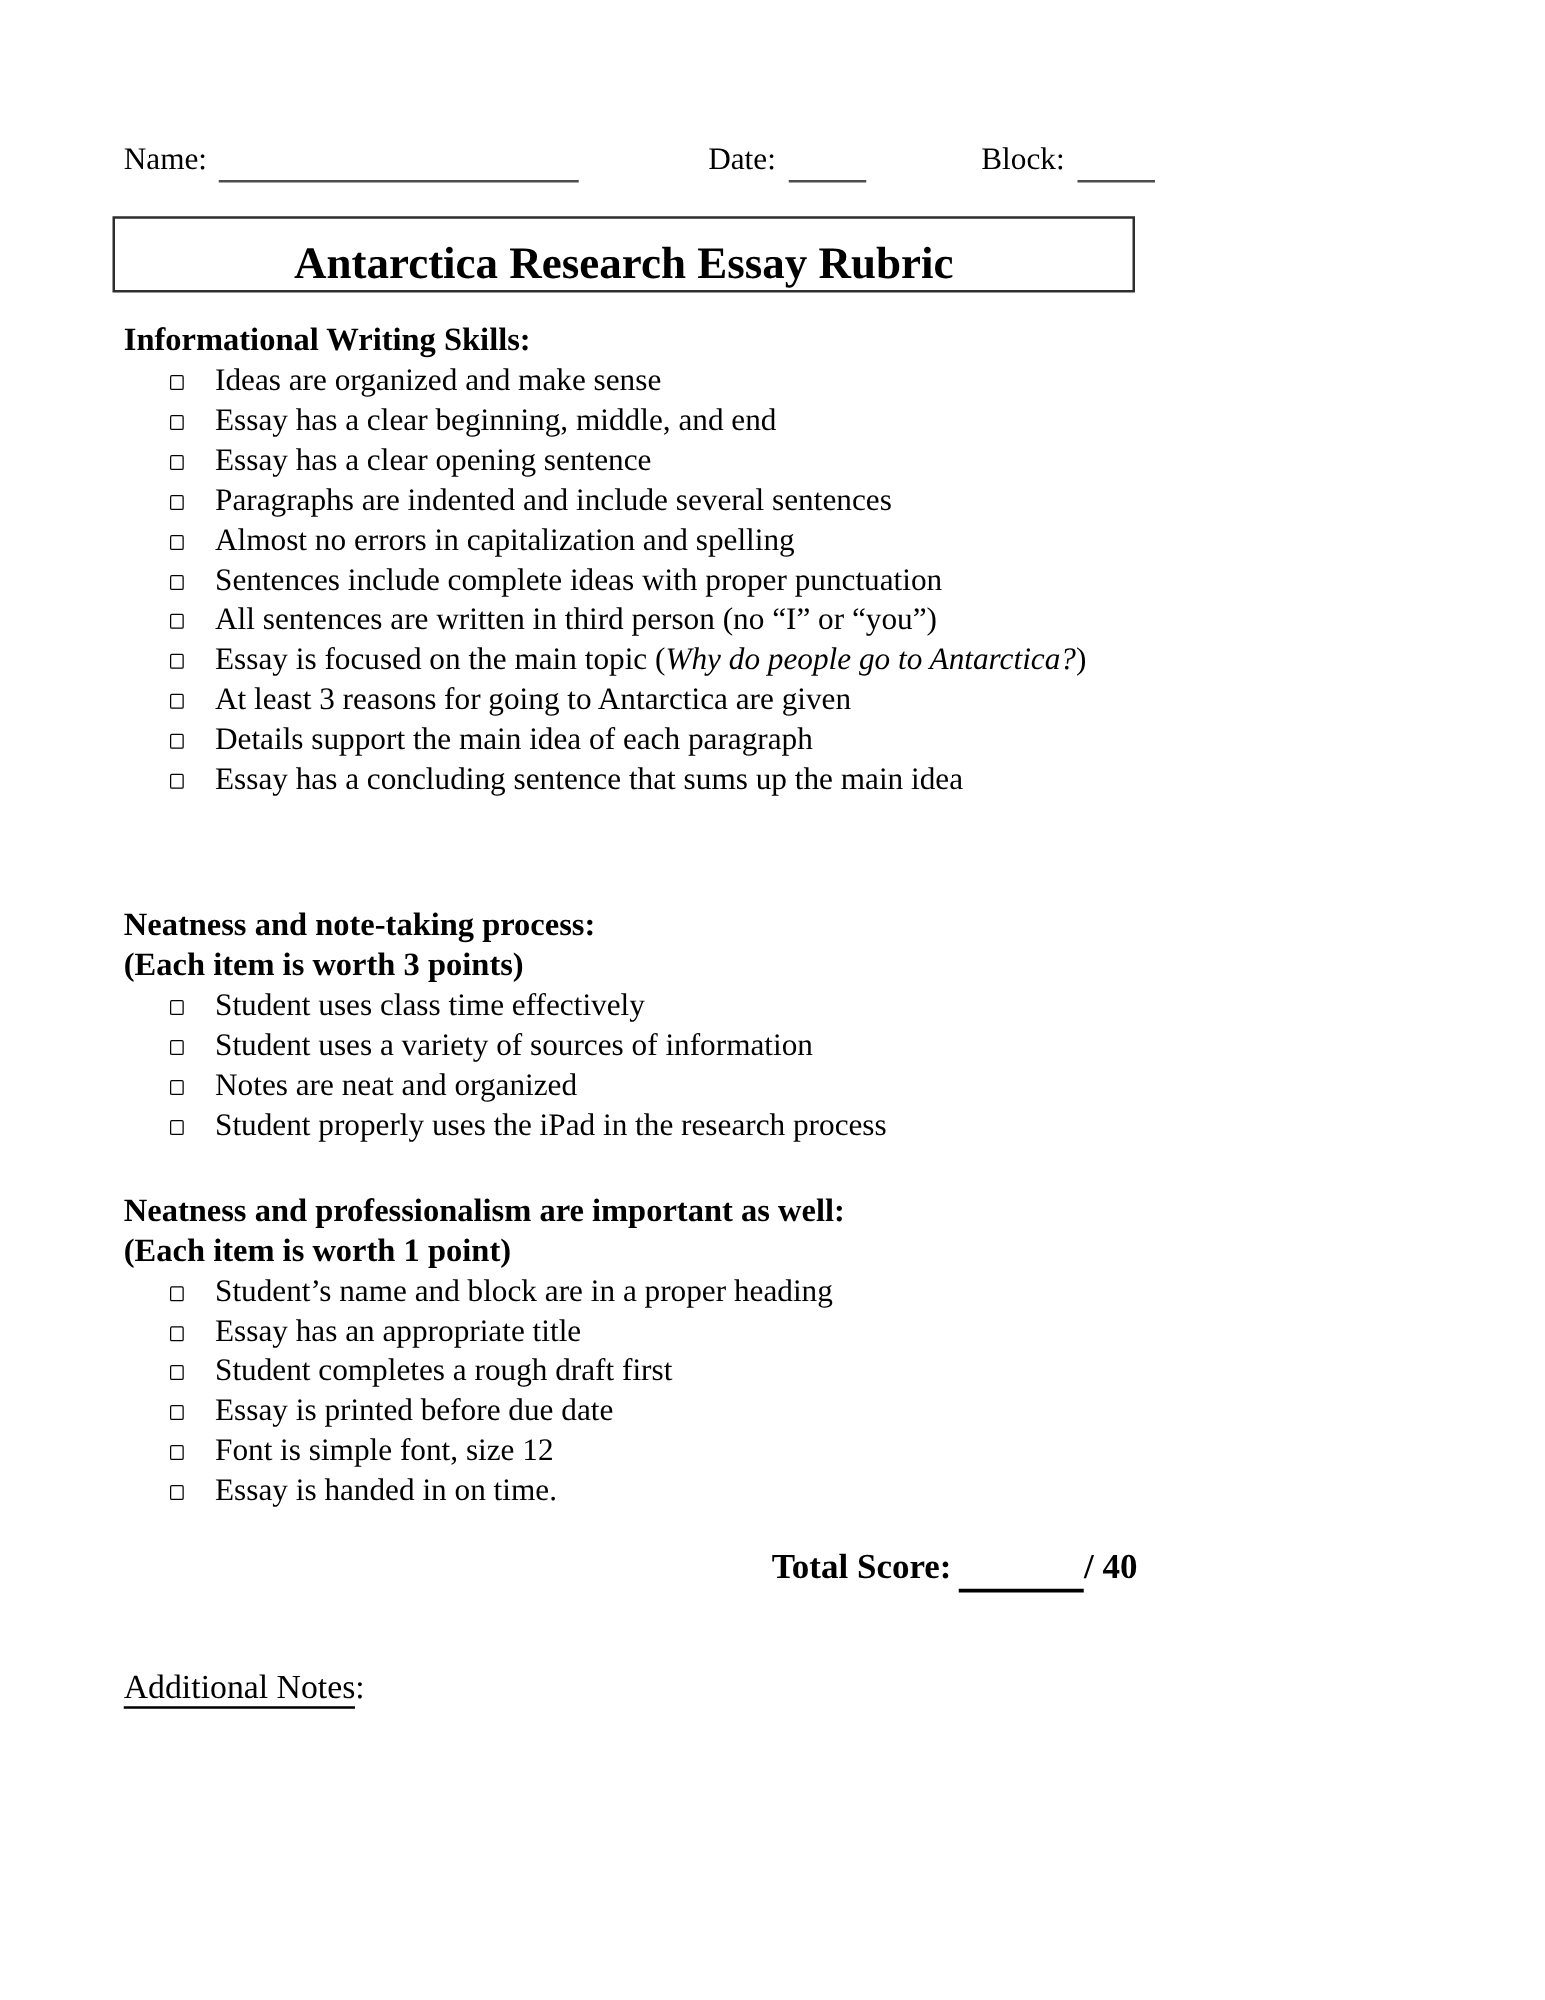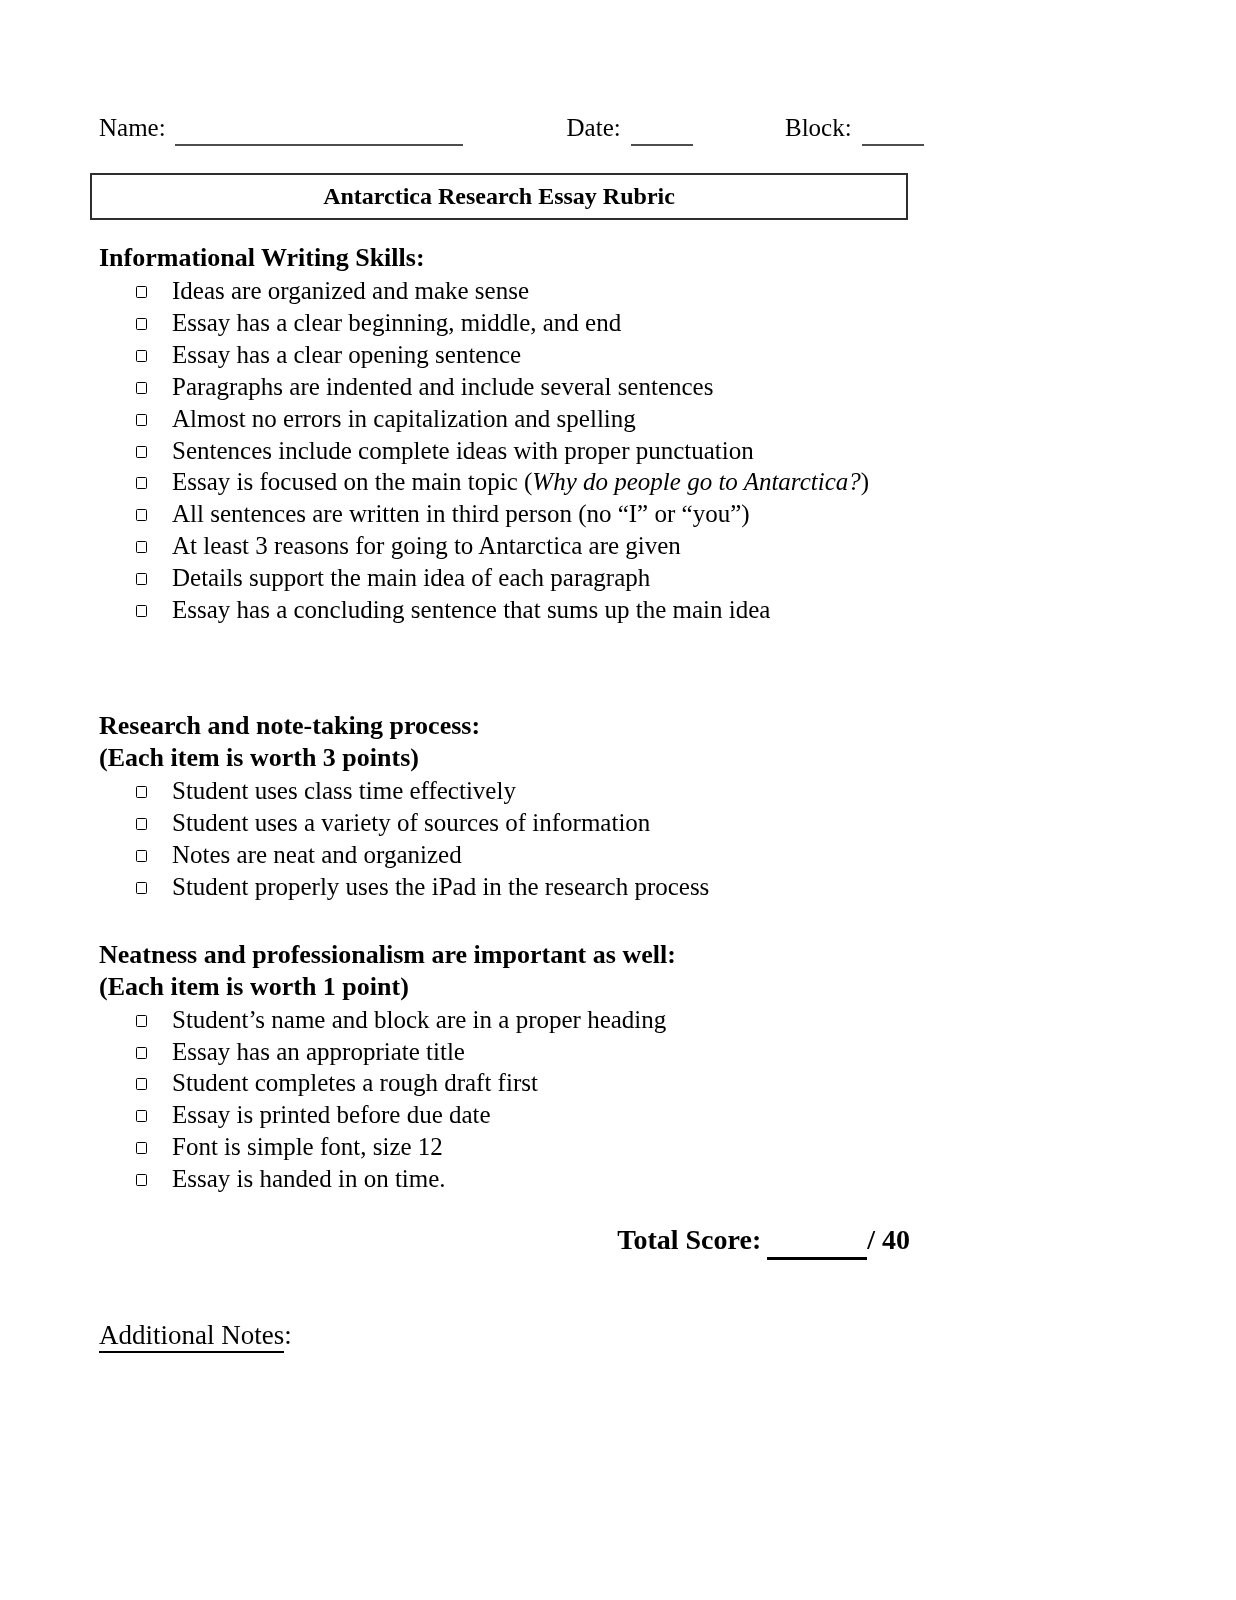--- a/index.html
+++ b/index.html
@@ -32,23 +32,23 @@
   .date-blank  { width: 84px; margin-left: 10px; }
   .block-group { margin-left: 92px; }
   .block-blank { width: 84px; margin-left: 10px; }
 
   
   .title-box {
     margin: 27px 16px 1px -9px;
     border: 2px solid #2e2e2e;
     text-align: center;
     font-weight: bold;
-    font-size: 24px;
+    font-size: 36px;
     line-height: 38px;
-    padding: 2px 0 3px 0;
+    padding: 16px 0 3px 0;
   }
 
   
   .section.s1 { margin-top: 22px; }
   .section.s2 { margin-top: 84px; }
   .section.s3 { margin-top: 36px; }
   .section-heading,
   .section-sub {
     font-weight: bold;
     font-size: 26px;
@@ -127,29 +127,29 @@
   <div>
       <section class="section s1">
         <div class="section-heading">Informational Writing Skills:</div>
         <ul class="items">
           <li class="item"><span class="checkbox"></span><span class="item-text">Ideas are organized and make sense</span></li>
           <li class="item"><span class="checkbox"></span><span class="item-text">Essay has a clear beginning, middle, and end</span></li>
           <li class="item"><span class="checkbox"></span><span class="item-text">Essay has a clear opening sentence</span></li>
           <li class="item"><span class="checkbox"></span><span class="item-text">Paragraphs are indented and include several sentences</span></li>
           <li class="item"><span class="checkbox"></span><span class="item-text">Almost no errors in capitalization and spelling</span></li>
           <li class="item"><span class="checkbox"></span><span class="item-text">Sentences include complete ideas with proper punctuation</span></li>
+          <li class="item"><span class="checkbox"></span><span class="item-text">All sentences are written in third person (no “I” or “you”)</span></li>
           <li class="item"><span class="checkbox"></span><span class="item-text"><span>Essay is focused on the main topic (</span><span class="item-italic">Why do people go to Antarctica?</span><span>)</span></span></li>
-          <li class="item"><span class="checkbox"></span><span class="item-text">All sentences are written in third person (no “I” or “you”)</span></li>
           <li class="item"><span class="checkbox"></span><span class="item-text">At least 3 reasons for going to Antarctica are given</span></li>
           <li class="item"><span class="checkbox"></span><span class="item-text">Details support the main idea of each paragraph</span></li>
           <li class="item"><span class="checkbox"></span><span class="item-text">Essay has a concluding sentence that sums up the main idea</span></li>
         </ul>
       </section>
       <section class="section s2">
-        <div class="section-heading">Research and note-taking process:</div>
+        <div class="section-heading">Neatness and note-taking process:</div>
         <div class="section-sub">(Each item is worth 3 points)</div>
         <ul class="items">
           <li class="item"><span class="checkbox"></span><span class="item-text">Student uses class time effectively</span></li>
           <li class="item"><span class="checkbox"></span><span class="item-text">Student uses a variety of sources of information</span></li>
           <li class="item"><span class="checkbox"></span><span class="item-text">Notes are neat and organized</span></li>
           <li class="item"><span class="checkbox"></span><span class="item-text">Student properly uses the iPad in the research process</span></li>
         </ul>
       </section>
       <section class="section s3">
         <div class="section-heading">Neatness and professionalism are important as well:</div>

